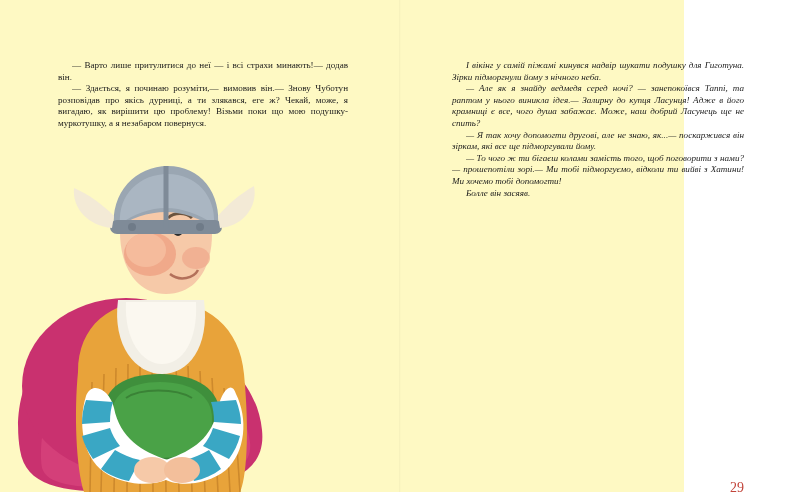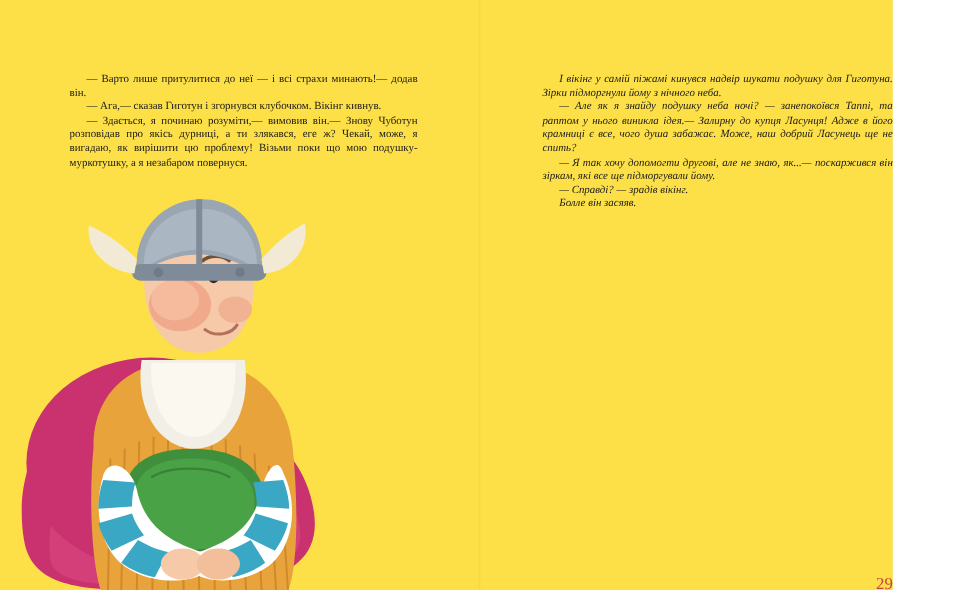--- a/index.html
+++ b/index.html
@@ -8,23 +8,23 @@
     background: #ffffff;
   }
   body {
     width: 800px;
     height: 492px;
     overflow: hidden;
     font-family: "Liberation Serif", serif;
   }
   .page {
     position: relative;
-    width: 744px;
+    width: 684px;
     height: 492px;
-    background: #fde047;
+    background: #fef9c3;
     box-sizing: border-box;
   }
   .spread-gutter {
     position: absolute;
     left: 399px;
     top: 0;
     width: 2px;
     height: 492px;
     background: linear-gradient(to right, rgba(0,0,0,0.04), rgba(0,0,0,0.0));
   }
@@ -82,29 +82,28 @@
 </style>
 </head>
 <body>
 
 <div class="page">
 
   <div class="spread-gutter"></div>
 
   <div class="col col-left">
     <p>— Варто лише притулитися до неї — і всі страхи минають!— додав він.</p>
-    <p>— Ага,— сказав Гиготун і згорнувся клубочком. Вікінг кивнув.</p>
     <p>— Здається, я починаю розуміти,— вимовив він.— Знову Чуботун розповідав про якісь дурниці, а ти злякався, еге ж? Чекай, може, я вигадаю, як вирішити цю проблему! Візьми поки що мою подушку-муркотушку, а я незабаром повернуся.</p>
   </div>
 
   <div class="col col-right">
     <p>І вікінг у самій піжамі кинувся надвір шукати подушку для Гиготуна. Зірки підморгнули йому з нічного неба.</p>
-    <p>— Але як я знайду подушку неба ночі? — занепокоївся Таппі, та раптом у нього виникла ідея.— Залирну до купця Ласунця! Адже в його крамниці є все, чого душа забажає. Може, наш добрий Ласунець ще не спить?</p>
+    <p>— Але як я знайду ведмедя серед ночі? — занепокоївся Таппі, та раптом у нього виникла ідея.— Залирну до купця Ласунця! Адже в його крамниці є все, чого душа забажає. Може, наш добрий Ласунець ще не спить?</p>
     <p>— Я так хочу допомогти другові, але не знаю, як...— поскаржився він зіркам, які все ще підморгували йому.</p>
-    <p>— Справді? — зрадів вікінг.</p>
+    <p>— То чого ж ти бігаєш колами замість того, щоб поговорити з нами? — прошепотіли зорі.— Ми тобі підморгуємо, відколи ти вийві з Хатини! Ми хочемо тобі допомогти!</p>
     <p>Болле він засяяв.</p>
   </div>
 
   <div class="page-number">29</div>
 
   <div class="illus">
     <svg width="360" height="342" viewBox="0 0 360 342" xmlns="http://www.w3.org/2000/svg">
 
       <g>
         <path d="M20 300 C10 240 40 180 100 175 C175 168 255 210 262 280 C268 336 200 342 120 342 C60 342 26 336 20 300 Z" fill="#c9316f"></path>

